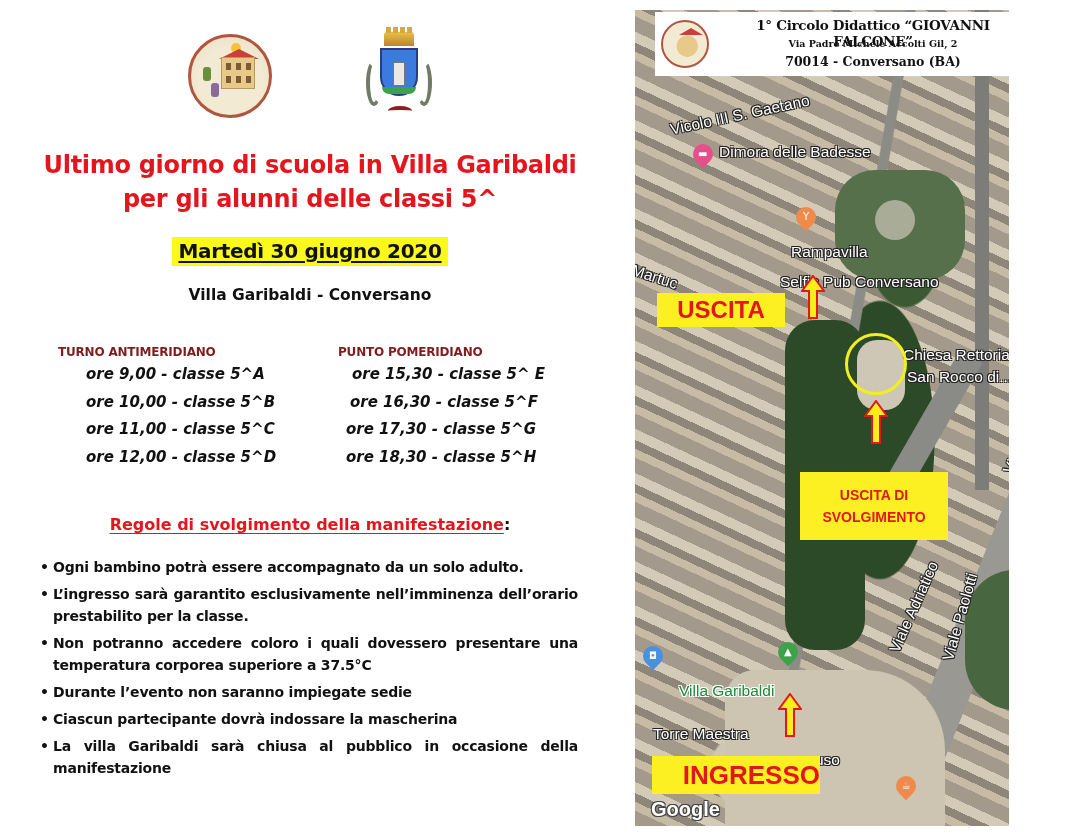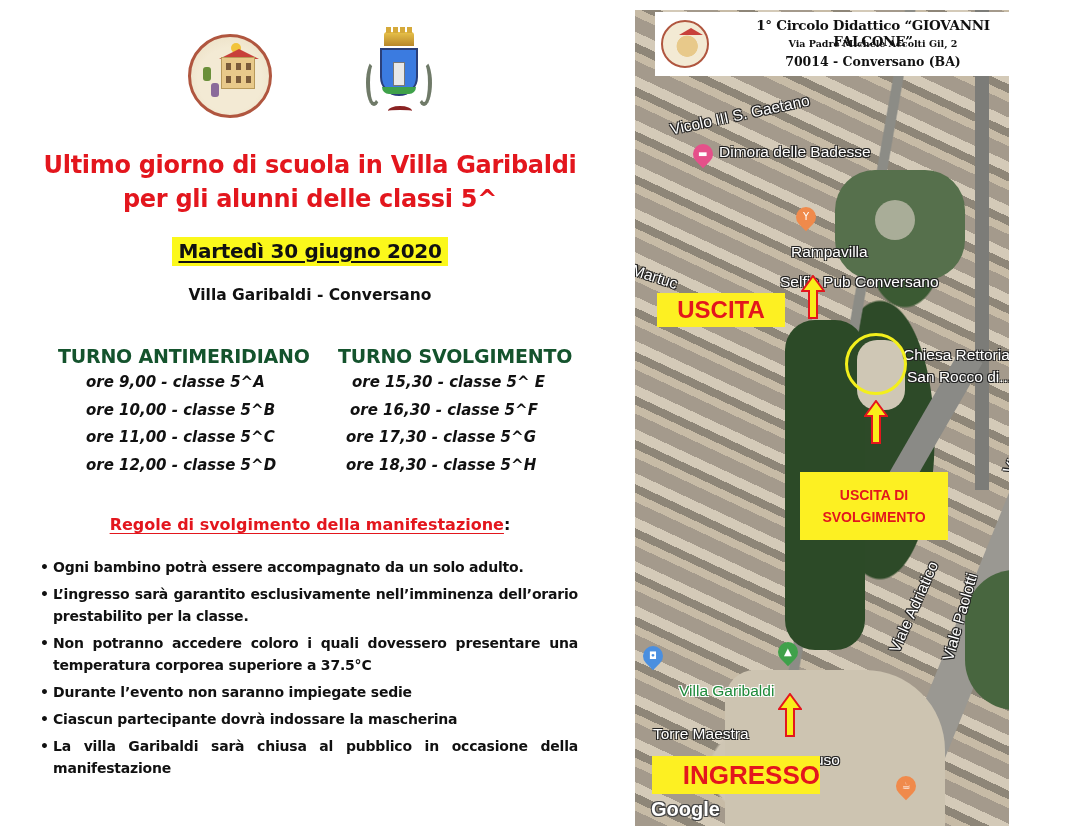--- a/index.html
+++ b/index.html
@@ -34,21 +34,21 @@
     font-family: "DejaVu Sans", sans-serif; font-weight: bold; font-size: 24px; line-height: 34px; letter-spacing: -0.3px; }
   .date-wrap { position: absolute; top: 237px; left: 0; width: 620px; text-align: center; }
   .date { display: inline-block; background: #fbf81b; padding: 2px 6px 3px; font-weight: bold; font-size: 20px;
     text-decoration: underline; text-decoration-thickness: 2px; text-underline-offset: 3px; color: #111; letter-spacing: -0.3px; }
   .place { position: absolute; top: 286px; left: 0; width: 620px; text-align: center; font-weight: bold; font-size: 15.5px; color: #111; }
 
   .turns { position: absolute; top: 345px; left: 0; width: 620px; }
   .turn { position: absolute; top: 0; }
   .turn.am { left: 58px; width: 245px; }
   .turn.pm { left: 338px; width: 220px; }
-  .turn-head { color: #14532d; font-weight: bold; font-size: 19px; white-space: nowrap; letter-spacing: -0.2px; }
+  .turn-head { color: #7f1d1d; font-weight: bold; font-size: 12px; white-space: nowrap; letter-spacing: -0.2px; }
   .turn-row { font-weight: bold; font-style: italic; font-size: 15px; line-height: 27.5px; white-space: nowrap; color: #111; }
   .turn.am .turn-row { padding-left: 28px; }
   .turn.pm .turn-row { padding-left: 4px; }
   .turn.pm .turn-row:nth-of-type(2) { padding-left: 14px; }
   .turn.pm .turn-row:nth-of-type(3) { padding-left: 12px; }
   .turn-rows { margin-top: 2px; }
 
   .rules-title { position: absolute; top: 515px; left: 0; width: 620px; text-align: center; font-weight: bold; font-size: 16px; color: #e3161d; }
   .rules-title .u { text-decoration: underline; text-underline-offset: 3px; }
   .rules-title .colon { color: #111; }
@@ -154,21 +154,21 @@
     <div class="turn am">
       <div class="turn-head">TURNO ANTIMERIDIANO</div>
       <div class="turn-rows">
         <div class="turn-row">ore 9,00 - classe 5^A</div>
         <div class="turn-row">ore 10,00 - classe 5^B</div>
         <div class="turn-row">ore 11,00 - classe 5^C</div>
         <div class="turn-row">ore 12,00 - classe 5^D</div>
       </div>
     </div>
     <div class="turn pm">
-      <div class="turn-head">TURNO SVOLGIMENTO</div>
+      <div class="turn-head">PUNTO POMERIDIANO</div>
       <div class="turn-rows">
         <div class="turn-row" style="padding-left:14px">ore 15,30 - classe 5^ E</div>
         <div class="turn-row" style="padding-left:12px">ore 16,30 - classe 5^F</div>
         <div class="turn-row" style="padding-left:8px">ore 17,30 - classe 5^G</div>
         <div class="turn-row" style="padding-left:8px">ore 18,30 - classe 5^H</div>
       </div>
     </div>
   </div>
 
   <div class="rules-title">

